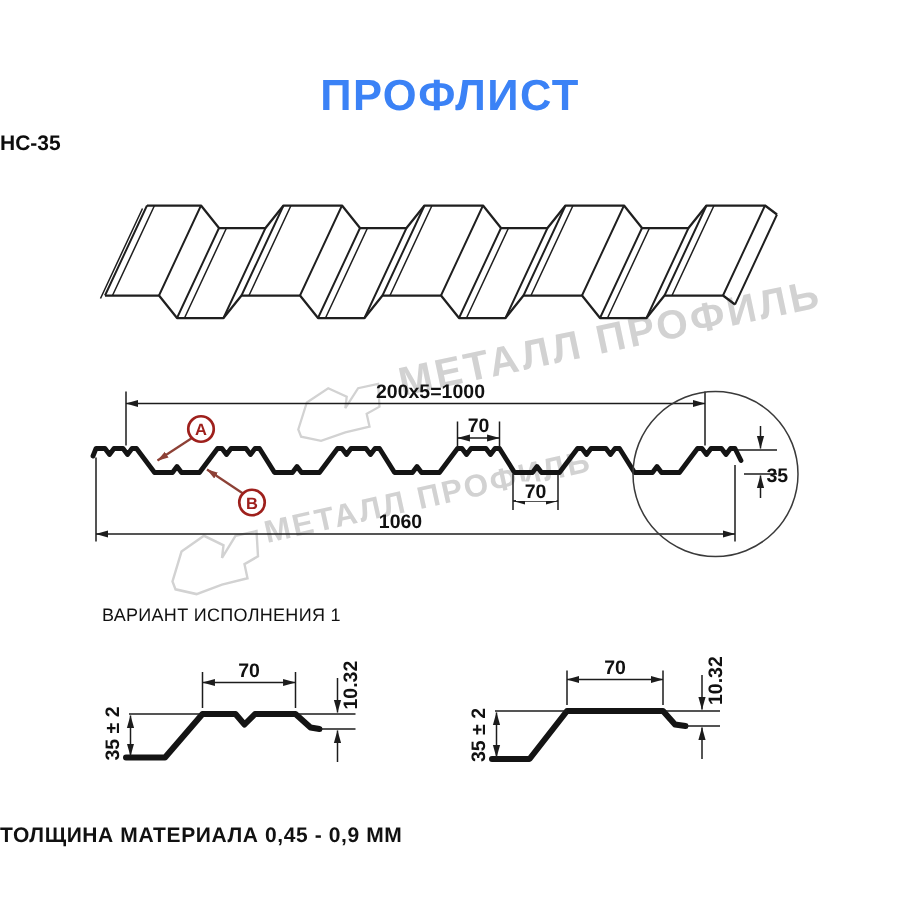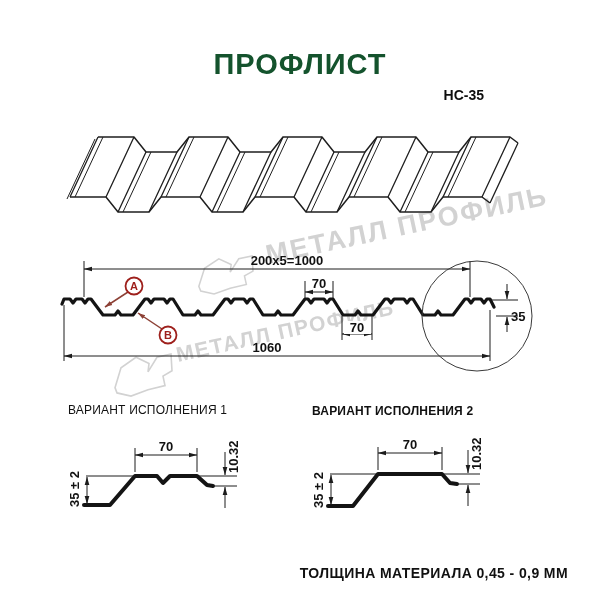--- a/index.html
+++ b/index.html
@@ -1,25 +1,25 @@
 <!DOCTYPE html>
 <html><head>
 <meta charset="utf-8">
 <style>
   html,body{margin:0;padding:0;background:#ffffff;}
   body{width:600px;height:600px;position:relative;overflow:hidden;
        font-family:"Liberation Sans", sans-serif;color:#111;}
   .abs{position:absolute;}
   #title{top:48px;left:0;width:600px;text-align:center;
-         font-size:29px;font-weight:800;letter-spacing:1px;color:#14532d;}
-  #subtitle{top:87px;left:0;width:484px;text-align:right;
+         font-size:29px;font-weight:800;letter-spacing:1px;color:#3b82f6;}
+  #subtitle{top:87px;left:0;width:484px;text-align:left;
             font-size:14px;font-weight:700;color:#0d0d0d;}
   #v1-label{top:403px;left:68px;font-size:12px;font-weight:400;letter-spacing:.2px;}
   #v2-label{top:403px;left:312px;font-size:12px;font-weight:700;letter-spacing:.2px;line-height:16px;}
-  #footer{top:565px;left:0;width:568px;text-align:right;
+  #footer{top:548px;left:0;width:568px;text-align:left;
           font-size:14px;font-weight:700;letter-spacing:.4px;}
   svg{position:absolute;top:0;left:0;}
   .thin{stroke:#1c1c1c;stroke-width:1;fill:none;}
   .dimtxt{font-size:13px;font-weight:600;fill:#111;}
   .profile{stroke:#141414;fill:none;stroke-linejoin:round;stroke-linecap:round;}
   .wm{fill:#d2d2d2;font-weight:700;}
 </style>
 </head>
 <body>
 
@@ -143,16 +143,15 @@
       <text class="dimtxt" font-size="12" transform="translate(323,508) rotate(-90)">35 ± 2</text>
     </g>
   </g>
 </svg>
 
 <div id="title" class="abs">ПРОФЛИСТ</div>
 <div id="subtitle" class="abs">НС-35</div>
 
 <div id="v1-label" class="abs">ВАРИАНТ ИСПОЛНЕНИЯ 1</div>
 <div id="v2-label" class="abs">
-  <div>ВАРИАНТ ИСПОЛНЕНИЯ 2</div>
 </div>
 
 <div id="footer" class="abs">ТОЛЩИНА МАТЕРИАЛА 0,45 - 0,9 ММ</div>
 
 </body></html>

